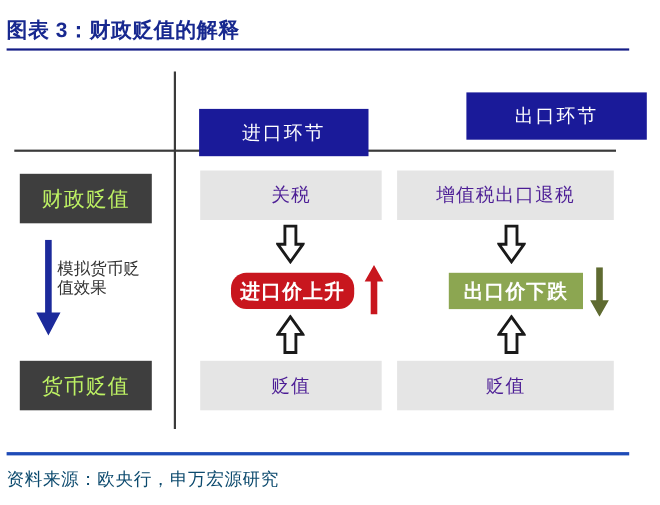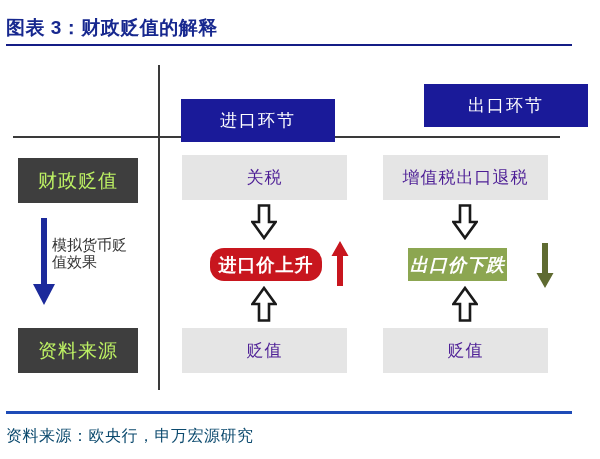--- a/index.html
+++ b/index.html
@@ -45,32 +45,32 @@
   }
   .navy-arrow { left: 32px; top: 218px; }
 
   
   .graybox {
     background: #E5E5E5; color: #4c1d95; font-size: 17px;
     display: flex; align-items: center; justify-content: center;
     height: 45px; letter-spacing: 1px;
   }
   .col1 { left: 182px; width: 165px; }
-  .col2 { left: 383px; width: 165px; }
+  .col2 { left: 361px; width: 197px; }
   .row-top { top: 155px; }
   .row-bottom { top: 328px; }
 
   
   .effectbox {
     color: #ffffff; font-size: 18px; font-weight: bold;
     display: flex; align-items: center; justify-content: center;
     top: 248px; height: 33px; letter-spacing: 1px;
   }
   .effect-red { left: 210px; width: 112px; background: #C8161E; border-radius: 14px; }
-  .effect-green { left: 408px; width: 99px; background: #8CA651; font-style: italic; }
+  .effect-green { left: 408px; width: 122px; background: #8CA651; }
 
   
   .hollow-down-1, .hollow-up-1 { left: 251px; }
   .hollow-down-2, .hollow-up-2 { left: 452px; }
   .hollow-down-1, .hollow-down-2 { top: 204px; }
   .hollow-up-1, .hollow-up-2 { top: 286px; }
 
   .trend-red { left: 331px; top: 241px; }
   .trend-green { left: 536px; top: 243px; }
 
@@ -90,21 +90,21 @@
 <div class="abs hdr hdr1">进口环节</div>
 <div class="abs hdr hdr2">出口环节</div>
 
 <div class="abs darkbox dark-top">财政贬值</div>
 <span class="abs navy-arrow">
   <svg width="24" height="88" viewBox="0 0 24 88">
     <polygon points="9,0 15,0 15,66 23,66 12,87 1,66 9,66" fill="#1C2A9B"></polygon>
   </svg>
 </span>
 <div class="abs note">模拟货币贬值效果</div>
-<div class="abs darkbox dark-bottom">资料来源</div>
+<div class="abs darkbox dark-bottom">货币贬值</div>
 
 <div class="abs graybox col1 row-top">关税</div>
 <span class="abs hollow-down-1">
   <svg width="26" height="36" viewBox="0 0 26 36">
     <polygon points="8,1.5 18,1.5 18,18 24.5,18 13,34 1.5,18 8,18" fill="#ffffff" stroke="#1a1a1a" stroke-width="2.6" stroke-linejoin="miter"></polygon>
   </svg>
 </span>
 <div class="abs effectbox effect-red">进口价上升</div>
 <span class="abs trend-red">
   <svg width="18" height="45" viewBox="0 0 18 45">

